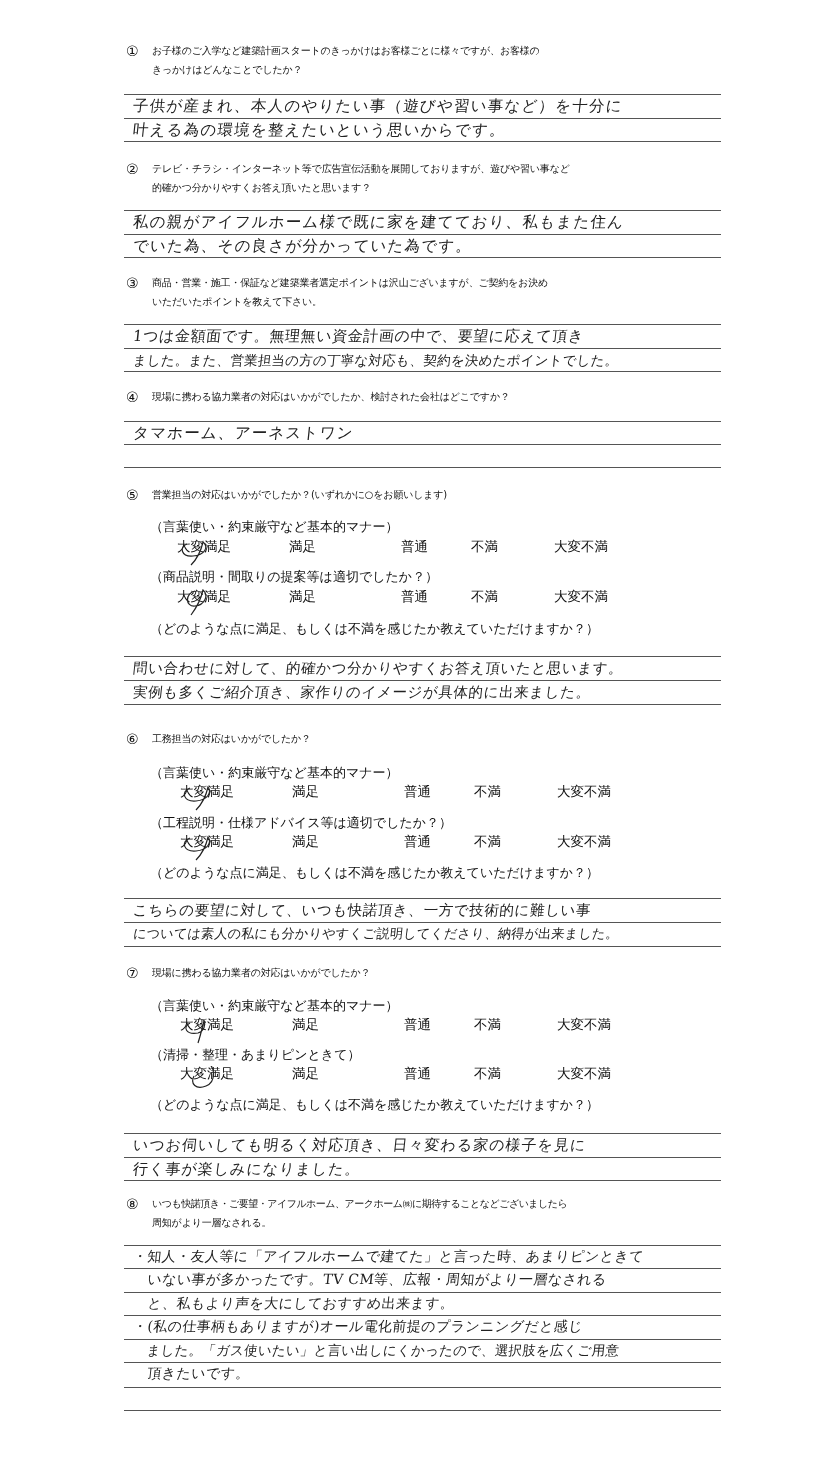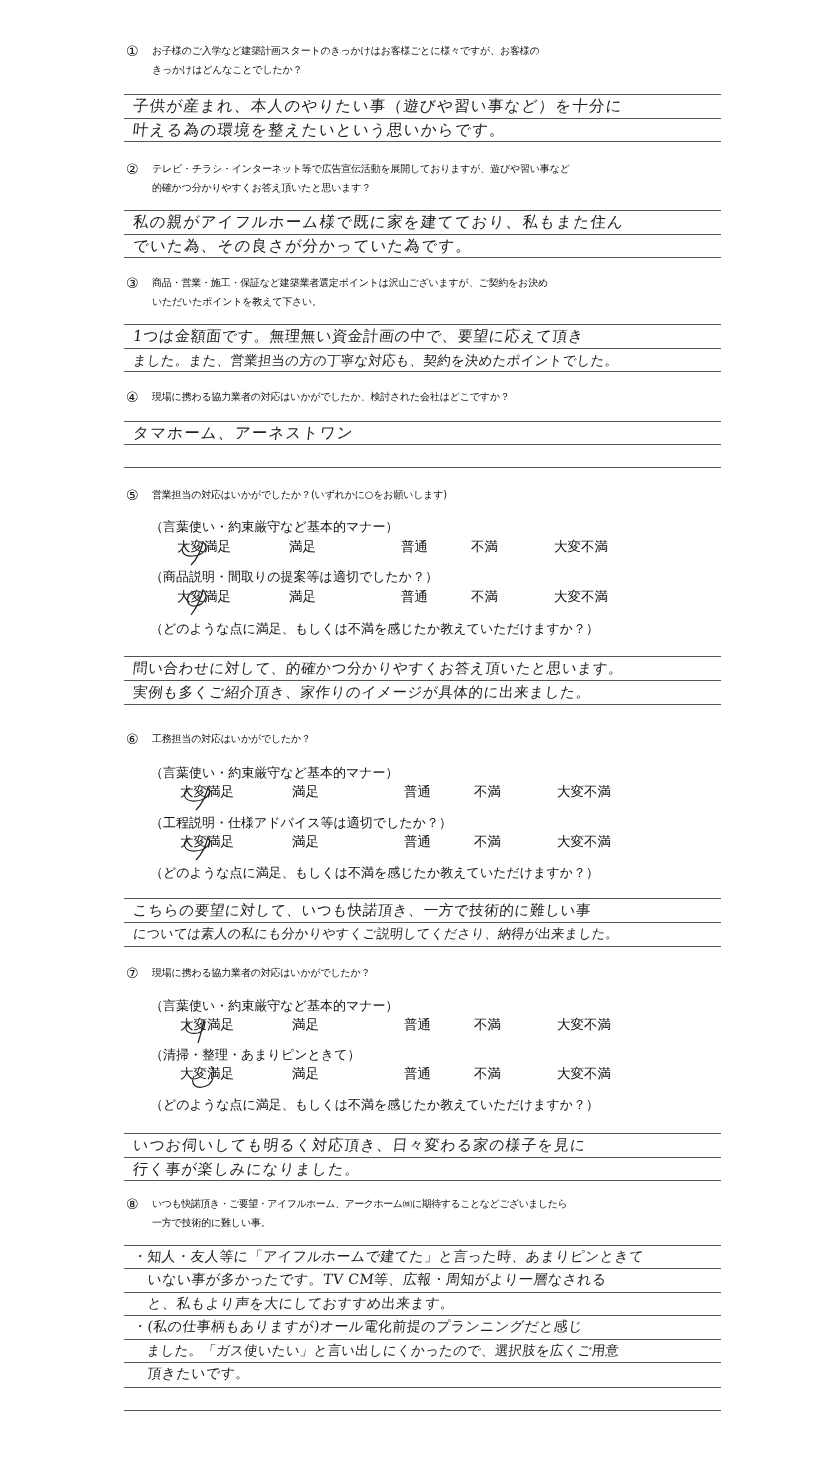--- a/index.html
+++ b/index.html
@@ -173,21 +173,21 @@
 
 <div class="sub" style="top:1097px">（どのような点に満足、もしくは不満を感じたか教えていただけますか？）</div>
 <div class="rule" style="top:1133px"></div>
 <div class="hand" style="top:1135px; font-size:15px; letter-spacing:1px">いつお伺いしても明るく対応頂き、日々変わる家の様子を見に</div>
 <div class="rule" style="top:1157px"></div>
 <div class="hand" style="top:1159px; font-size:15px; letter-spacing:1px">行く事が楽しみになりました。</div>
 <div class="rule" style="top:1180px"></div>
 
 <div class="qnum" style="top:1195px">⑧</div>
 <div class="qtext" style="top:1195px; letter-spacing:-0.5px; width:580px">いつも快諾頂き・ご要望・アイフルホーム、アークホーム㈱に期待することなどございましたら</div>
-<div class="qtext" style="top:1214px">一方で技術的に難しい事。</div>
+<div class="qtext" style="top:1214px">周知がより一層なされる。</div>
 
 <div class="rule" style="top:1245px"></div>
 <div class="hand" style="top:1246px; font-size:14px; letter-spacing:0.4px">・知人・友人等に「アイフルホームで建てた」と言った時、あまりピンときて</div>
 <div class="rule" style="top:1268px"></div>
 <div class="hand" style="top:1269px; font-size:14px; letter-spacing:0.4px">　いない事が多かったです。TV CM等、広報・周知がより一層なされる</div>
 <div class="rule" style="top:1292px"></div>
 <div class="hand" style="top:1293px; font-size:14px; letter-spacing:0.4px">　と、私もより声を大にしておすすめ出来ます。</div>
 <div class="rule" style="top:1315px"></div>
 <div class="hand" style="top:1316px; font-size:14px; letter-spacing:0.4px">・(私の仕事柄もありますが)オール電化前提のプランニングだと感じ</div>
 <div class="rule" style="top:1339px"></div>

